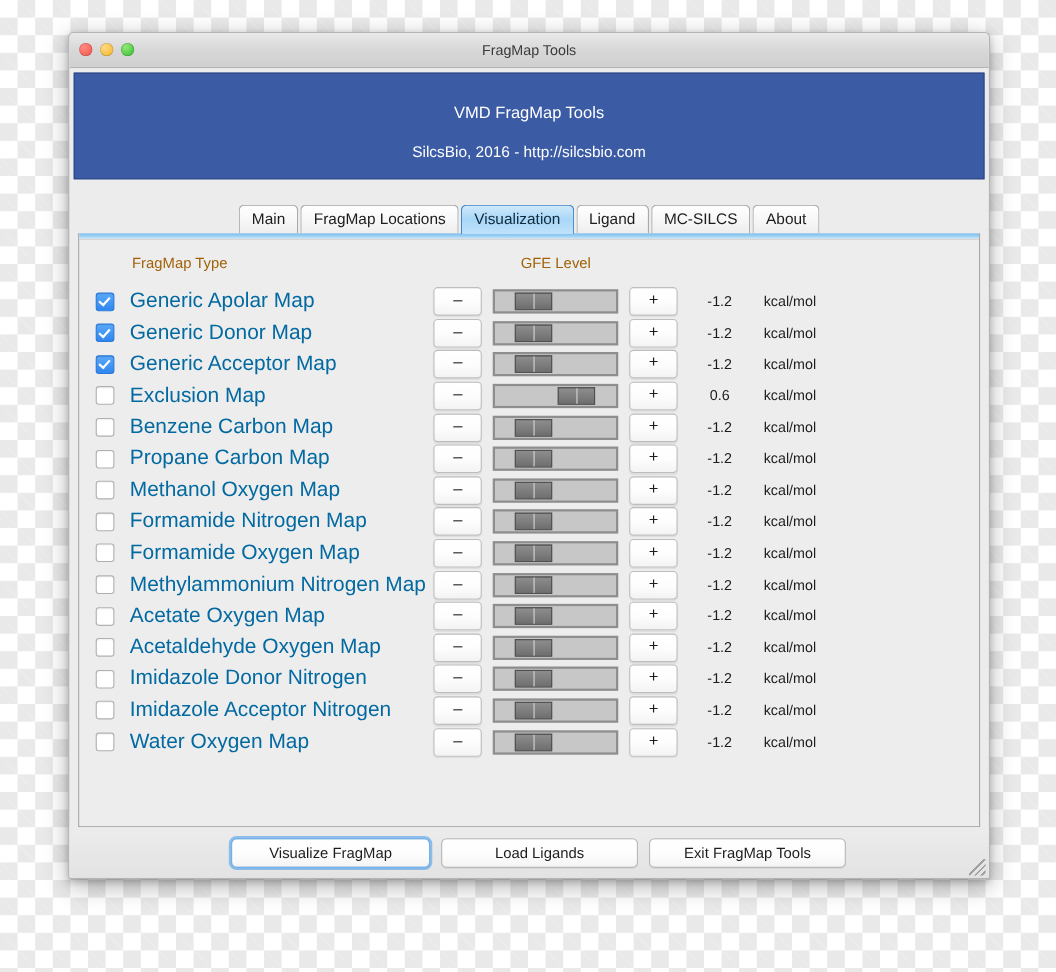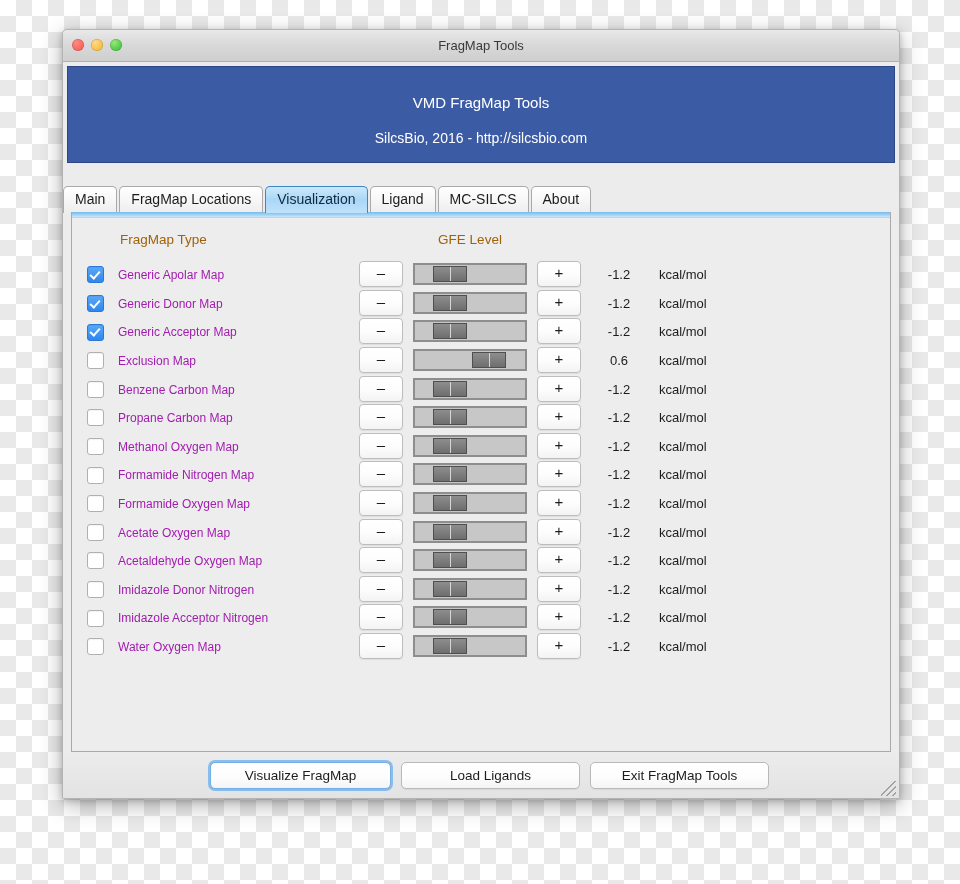--- a/index.html
+++ b/index.html
@@ -72,20 +72,21 @@
   }
   #banner .line1 { font-size: 15px; margin-bottom: 19px; }
   #banner .line2 { font-size: 14px; }
 
   
   #tabbar {
     flex: 0 0 auto;
     height: 36px;
     padding-top: 13px;
     display: flex;
+    justify-content: center;
     align-items: flex-end;
     gap: 2px;
   }
   .tab {
     font-size: 14px;
     color: #1c1c1c;
     padding: 4px 11px 5px 11px;
     background: linear-gradient(to bottom, #ffffff 0%, #f6f6f6 55%, #ededed 100%);
     border: 1px solid #a9a9a9;
     border-bottom: none;
@@ -158,21 +159,21 @@
   .cbox.on::after {
     content: "";
     position: absolute;
     left: 4.5px; top: 1.5px;
     width: 4px; height: 8px;
     border: solid #ffffff;
     border-width: 0 2px 2px 0;
     transform: rotate(42deg);
   }
 
-  .map-label { font-size: 12px; color: #a21caf; white-space: nowrap; text-align: center; }
+  .map-label { font-size: 19px; color: #0369a1; white-space: nowrap; text-align: center; }
 
   
   .stepper {
     display: inline-block;
     width: 42px; height: 24px;
     line-height: 22px;
     background: linear-gradient(to bottom, #ffffff 0%, #fdfdfd 52%, #f3f3f3 100%);
     border: 1px solid #bdbdbd;
     border-radius: 4px;
     font-size: 15px;
@@ -369,20 +370,29 @@
               <td class="col-check"><span class="cbox"></span></td>
               <td class="col-label"><span class="map-label">Formamide Oxygen Map</span></td>
               <td class="col-minus"><span class="stepper">–</span></td>
               <td class="col-slider"><span class="slider"><span class="thumb" style="left: 16%;"></span></span></td>
               <td class="col-plus"><span class="stepper">+</span></td>
               <td class="col-value"><span class="gfe-val">-1.2</span></td>
               <td class="col-unit"><span class="gfe-unit">kcal/mol</span></td>
             </tr>
             <tr class="map-row">
               <td class="col-check"><span class="cbox"></span></td>
+              <td class="col-label"><span class="map-label">Methylammonium Nitrogen Map</span></td>
+              <td class="col-minus"><span class="stepper">–</span></td>
+              <td class="col-slider"><span class="slider"><span class="thumb" style="left: 16%;"></span></span></td>
+              <td class="col-plus"><span class="stepper">+</span></td>
+              <td class="col-value"><span class="gfe-val">-1.2</span></td>
+              <td class="col-unit"><span class="gfe-unit">kcal/mol</span></td>
+            </tr>
+            <tr class="map-row">
+              <td class="col-check"><span class="cbox"></span></td>
               <td class="col-label"><span class="map-label">Acetate Oxygen Map</span></td>
               <td class="col-minus"><span class="stepper">–</span></td>
               <td class="col-slider"><span class="slider"><span class="thumb" style="left: 16%;"></span></span></td>
               <td class="col-plus"><span class="stepper">+</span></td>
               <td class="col-value"><span class="gfe-val">-1.2</span></td>
               <td class="col-unit"><span class="gfe-unit">kcal/mol</span></td>
             </tr>
             <tr class="map-row">
               <td class="col-check"><span class="cbox"></span></td>
               <td class="col-label"><span class="map-label">Acetaldehyde Oxygen Map</span></td>

